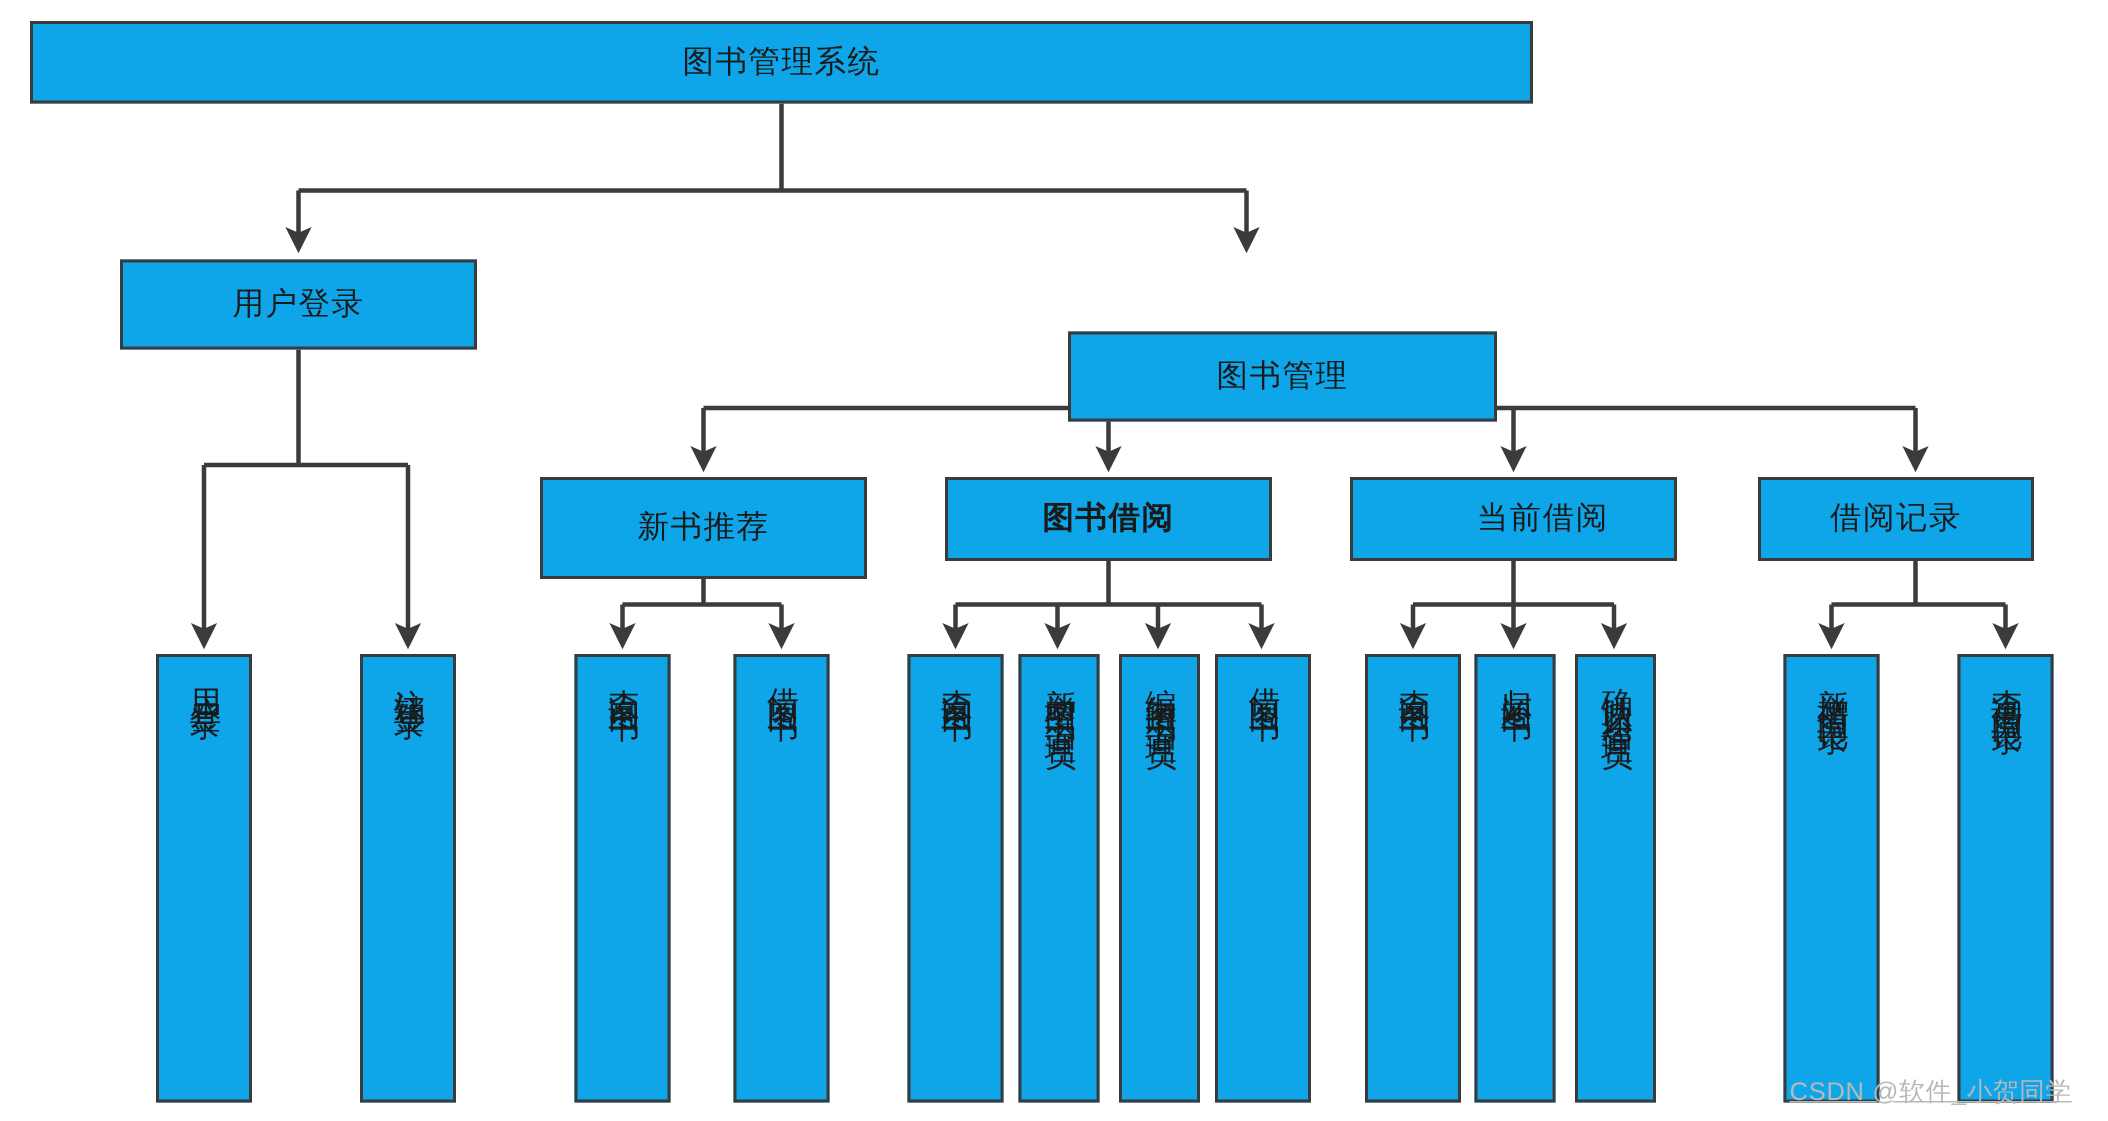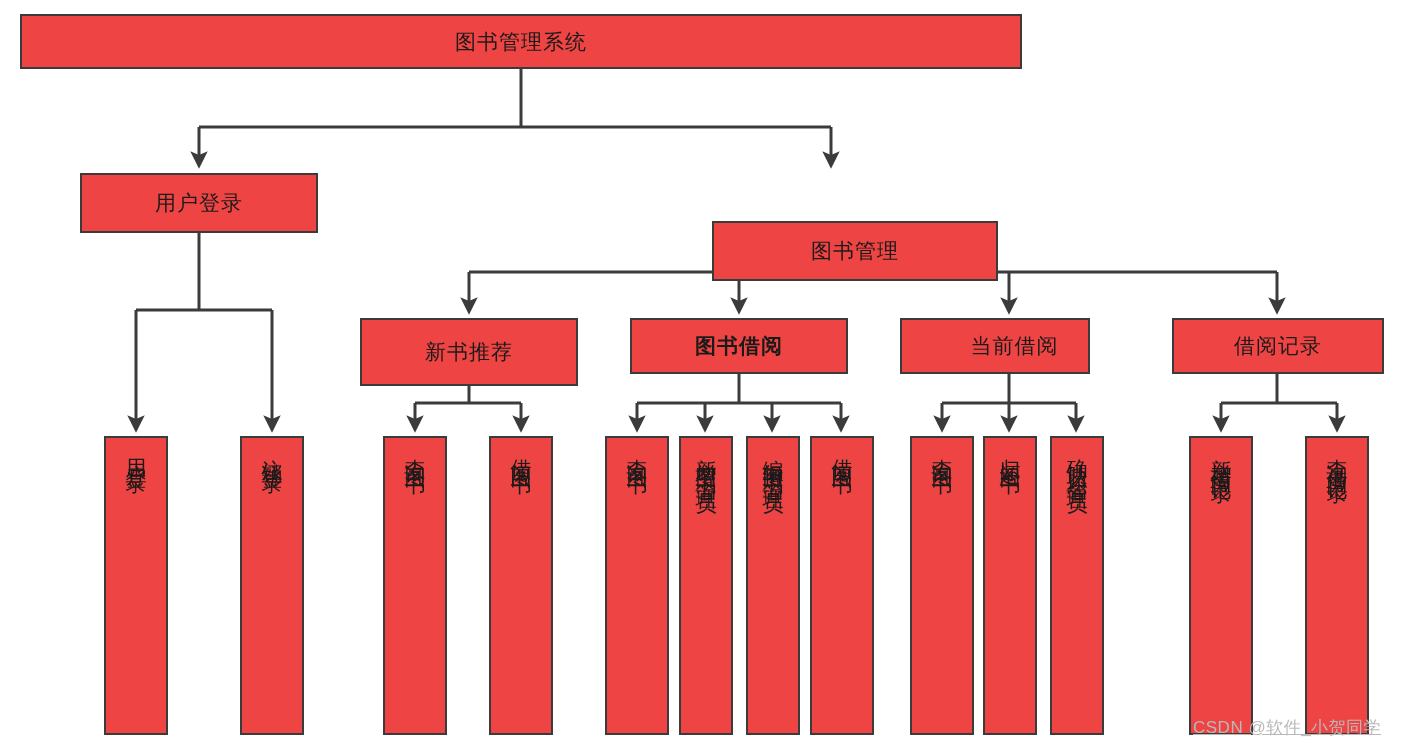--- a/index.html
+++ b/index.html
@@ -20,21 +20,21 @@
   svg.diagram-svg {
     position: absolute;
     left: 0;
     top: 0;
     width: 1405px;
     height: 747px;
   }
   .node-box {
     position: absolute;
     box-sizing: border-box;
-    background: #ef4444;
+    background: #0ea5e9;
     border: 2.5px solid #3b3b3b;
     display: flex;
     align-items: center;
     justify-content: center;
   }
   .node-label-h {
     font-size: 21px;
     color: #1a1a1a;
     letter-spacing: 1px;
     line-height: 1.1;
@@ -142,24 +142,24 @@
   <div class="node-box" style="left:712px; top:173px; width:286px; height:60px;margin-top:48px;">
     <span class="node-label-h">图书管理</span>
   </div>
 
   <div class="node-box" style="left:360px; top:318px; width:218px; height:68px;">
     <span class="node-label-h">新书推荐</span>
   </div>
   <div class="node-box" style="left:630px; top:318px; width:218px; height:56px;font-weight:bold;">
     <span class="node-label-h">图书借阅</span>
   </div>
-  <div class="node-box" style="left:900px; top:318px; width:190px; height:56px;padding-left:39px;">
+  <div class="node-box" style="left:900px; top:318px; width:218px; height:56px;padding-left:39px;">
     <span class="node-label-h">当前借阅</span>
   </div>
-  <div class="node-box" style="left:1172px; top:318px; width:212px; height:56px;">
+  <div class="node-box" style="left:1172px; top:318px; width:184px; height:56px;">
     <span class="node-label-h">借阅记录</span>
   </div>
 
   <div class="node-box leaf" style="left:104px; top:436px; width:64px; height:299px;">
     <span class="node-label-v">用户登录</span>
   </div>
   <div class="node-box leaf" style="left:240px; top:436px; width:64px; height:299px;">
     <span class="node-label-v">注销登录</span>
   </div>
 

